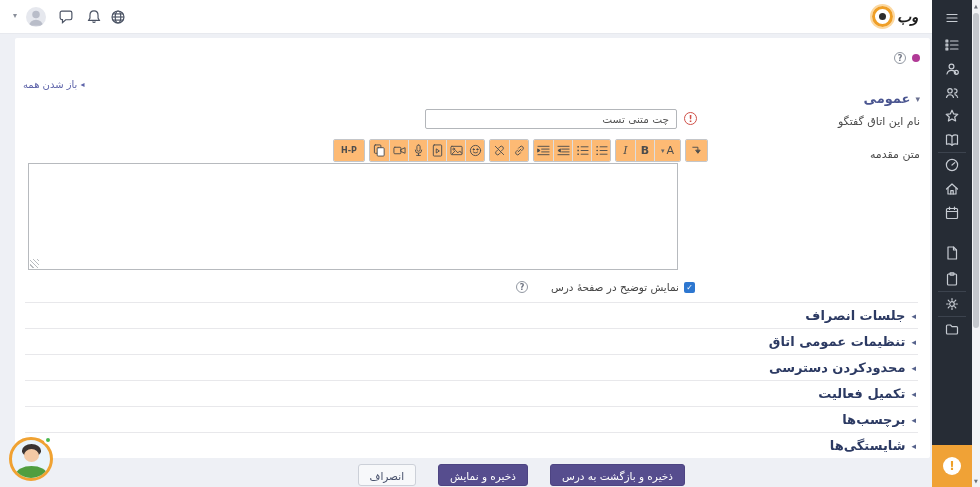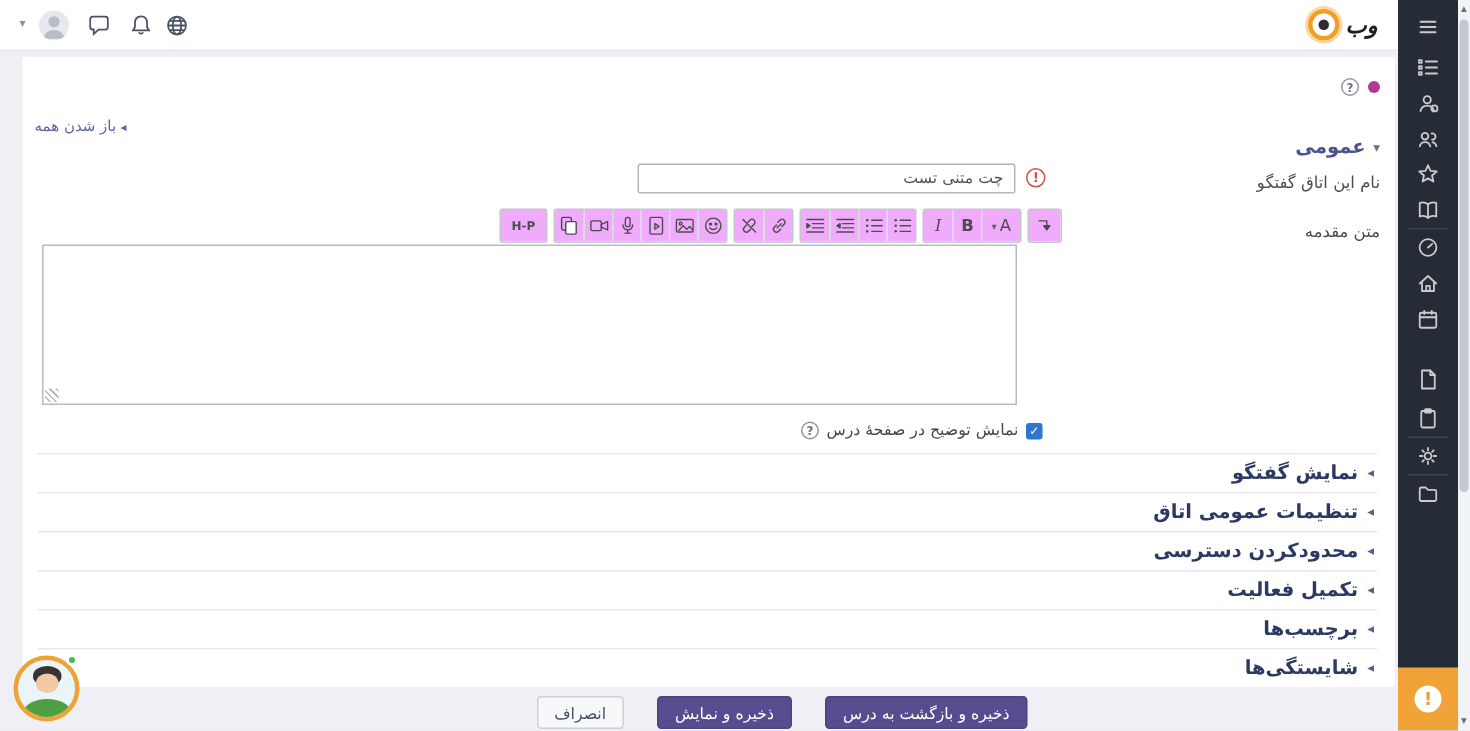--- a/index.html
+++ b/index.html
@@ -43,36 +43,36 @@
   .sec-general { position:absolute; right:10px; top:53px; direction:rtl; display:flex; align-items:center; gap:5px; font-size:13px; font-weight:600; color:#4a5590; cursor:pointer; }
   .sec-general .tri { font-size:9px; color:#6a7090; }
 
   .field-label { position:absolute; right:10px; direction:rtl; font-size:11px; color:#4c4c4c; }
   .name-input { position:absolute; left:410px; top:71px; width:252px; height:20px; border:1px solid #b3b6ba; border-radius:2px; background:#fff; direction:rtl; text-align:right; font-size:10.5px; color:#555; padding:0 7px; font-family:inherit; }
   .req-icon { position:absolute; left:669px; top:74px; width:13px; height:13px; border:1px solid #d05048; border-radius:50%; color:#d05048; font-size:9px; font-weight:bold; line-height:12px; text-align:center; }
 
   
   .toolbar { position:absolute; left:318px; top:101px; height:23px; display:flex; gap:4px; }
   .tgroup { display:flex; border:1px solid #c4c6c9; border-radius:2px; background:#fff; overflow:hidden; }
-  .tbtn { width:19px; height:21px; display:flex; align-items:center; justify-content:center; border-left:1px solid #dcdee1; color:#4d4d4d; cursor:pointer; background:#f0abfc; }
+  .tbtn { width:19px; height:21px; display:flex; align-items:center; justify-content:center; border-left:1px solid #dcdee1; color:#4d4d4d; cursor:pointer; background:#fdba74; }
   .tbtn:first-child { border-left:none; }
   .tbtn svg { width:13px; height:13px; stroke:currentColor; fill:none; stroke-width:1; stroke-linecap:round; stroke-linejoin:round; }
   .tbtn.wide { width:30px; font-size:8px; font-weight:bold; letter-spacing:0; }
   .tbtn.txt { font-size:11px; }
   .tbtn.txt i { font-style:italic; font-family:"DejaVu Serif","Liberation Serif",serif; }
   .tbtn .mini-caret { font-size:7px; margin-right:2px; color:#666; }
 
   .editor-area { position:absolute; left:13px; top:125px; width:650px; height:107px; border:1px solid #b7babe; background:#fff; }
   .editor-text { direction:rtl; text-align:right; padding:5px 8px; font-size:10.5px; color:#333; line-height:1.6; }
   .resize-grip { position:absolute; left:1px; bottom:1px; width:9px; height:9px;
      background:repeating-linear-gradient(45deg, transparent 0 2px, #b9bcc0 2px 3px); cursor:nwse-resize; }
 
   .desc-row { position:absolute; right:235px; top:243px; direction:rtl; display:flex; align-items:center; gap:5px; }
   .checkbox { width:11px; height:11px; border-radius:2px; background:#2d77d0; color:#fff; font-size:8px; line-height:11px; text-align:center; cursor:pointer; }
-  .desc-label { font-size:10.5px; color:#454545; }
+  .desc-label { font-size:10.5px; color:#454545;margin-left:18px; }
 
   
   .sections { position:absolute; left:10px; right:12px; top:264px; }
   .sec-row { height:26px; border-top:1px solid #e8e8eb; direction:rtl; display:flex; align-items:center; gap:6px; padding-right:2px; cursor:pointer; }
   .sec-row .tri { font-size:9px; color:#56628c; }
   .sec-row .sec-title { font-size:13px; font-weight:600; color:#2c3a63; }
 
   
   .actions { position:absolute; top:464px; right:295px; direction:rtl; display:flex; gap:6px; }
   .btn { height:22px; padding:0 11px; border-radius:3px; font-size:10.5px; line-height:22px; cursor:pointer; font-family:inherit; border:1px solid transparent; }
@@ -379,21 +379,21 @@
 
     <div class="desc-row">
       <span class="checkbox">✓</span>
       <span class="desc-label">نمایش توضیح در صفحهٔ درس</span>
       <span class="qmark">?</span>
     </div>
 
     <div class="sections">
       <div class="sec-row">
         <span class="tri">◂</span>
-        <span class="sec-title">نمایش گفتگو</span>
+        <span class="sec-title">جلسات انصراف</span>
       </div>
       <div class="sec-row">
         <span class="tri">◂</span>
         <span class="sec-title">تنظیمات عمومی اتاق</span>
       </div>
       <div class="sec-row">
         <span class="tri">◂</span>
         <span class="sec-title">محدودکردن دسترسی</span>
       </div>
       <div class="sec-row">

